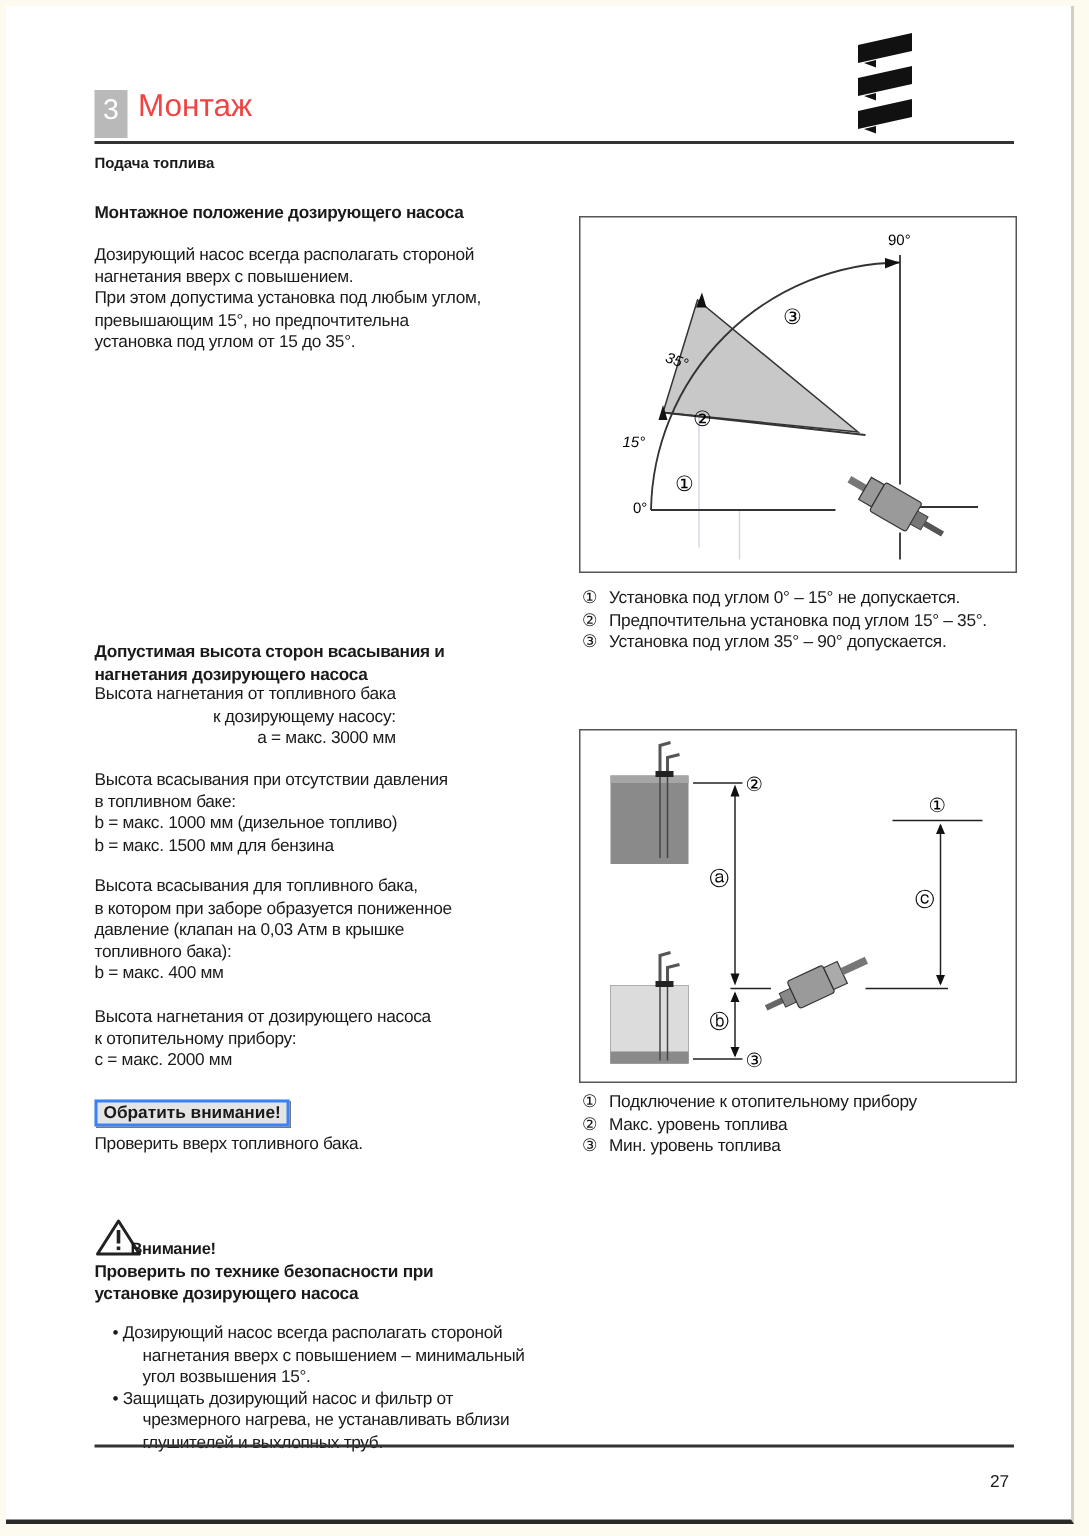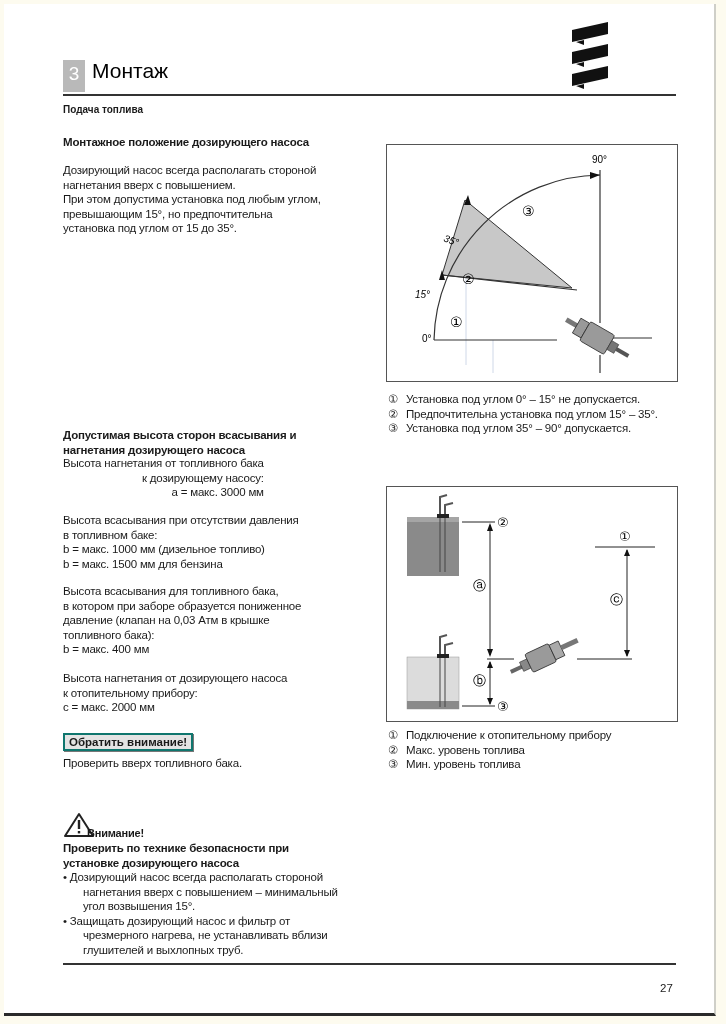--- a/index.html
+++ b/index.html
@@ -18,38 +18,38 @@
     border-right: 2px solid #cfcfc8;
     border-bottom: 3px solid #2a2a2a;
     box-sizing: border-box;
   }
   .abs { position: absolute; }
   .chapter-box {
     left: 63px; top: 60px; width: 22px; height: 32px;
     background: #b9b9b9; color: #fff;
     font-size: 19px; text-align: center; line-height: 28px;
   }
-  .chapter-title { left: 92px; top: 59px; font-size: 21px; color: #000000; }
+  .chapter-title { left: 92px; top: 59px; font-size: 21px; color: #ef4444; }
   .header-rule { left: 63px; top: 94px; width: 613px; height: 2px; background: #333; }
   .logo { left: 570px; top: 20px; width: 40px; height: 70px; }
   .section-title { left: 63px; top: 104px; font-size: 10px; font-weight: bold; }
   .subhead { font-size: 11.5px; font-weight: bold; letter-spacing: -0.2px; }
   .para { font-size: 11.5px; line-height: 14.5px; letter-spacing: -0.2px; }
   .diagram {
     border: 1.5px solid #555; background: #fff; box-sizing: border-box;
   }
   .legend { font-size: 11.5px; line-height: 14.5px; letter-spacing: -0.2px; }
   .legend .num { display: inline-block; width: 18px; }
   .caution-btn {
     left: 63px; top: 733px; padding: 1px 4px;
-    border: 2px solid #0f766e; background: #e4e4e4;
+    border: 2px solid #3b82f6; background: #e4e4e4;
     font-size: 11.5px; font-weight: bold; box-shadow: 1px 1px 0 #777;
   }
   .warn-line { font-size: 11.5px; line-height: 14.5px; letter-spacing: -0.2px; }
-  .bullets { margin: 0; padding: 0; list-style: none; }
+  .bullets { margin: 12px; padding: 0; list-style: none; }
   .bullets li { padding-left: 10px; text-indent: -10px; }
   .footer-rule { left: 63px; top: 963px; width: 613px; height: 1.5px; background: #333; }
   .page-num { left: 660px; top: 982px; font-size: 11.5px; }
 </style>
 </head>
 <body>
 
 <div class="page"></div>
 
 <div class="abs chapter-box">3</div>

